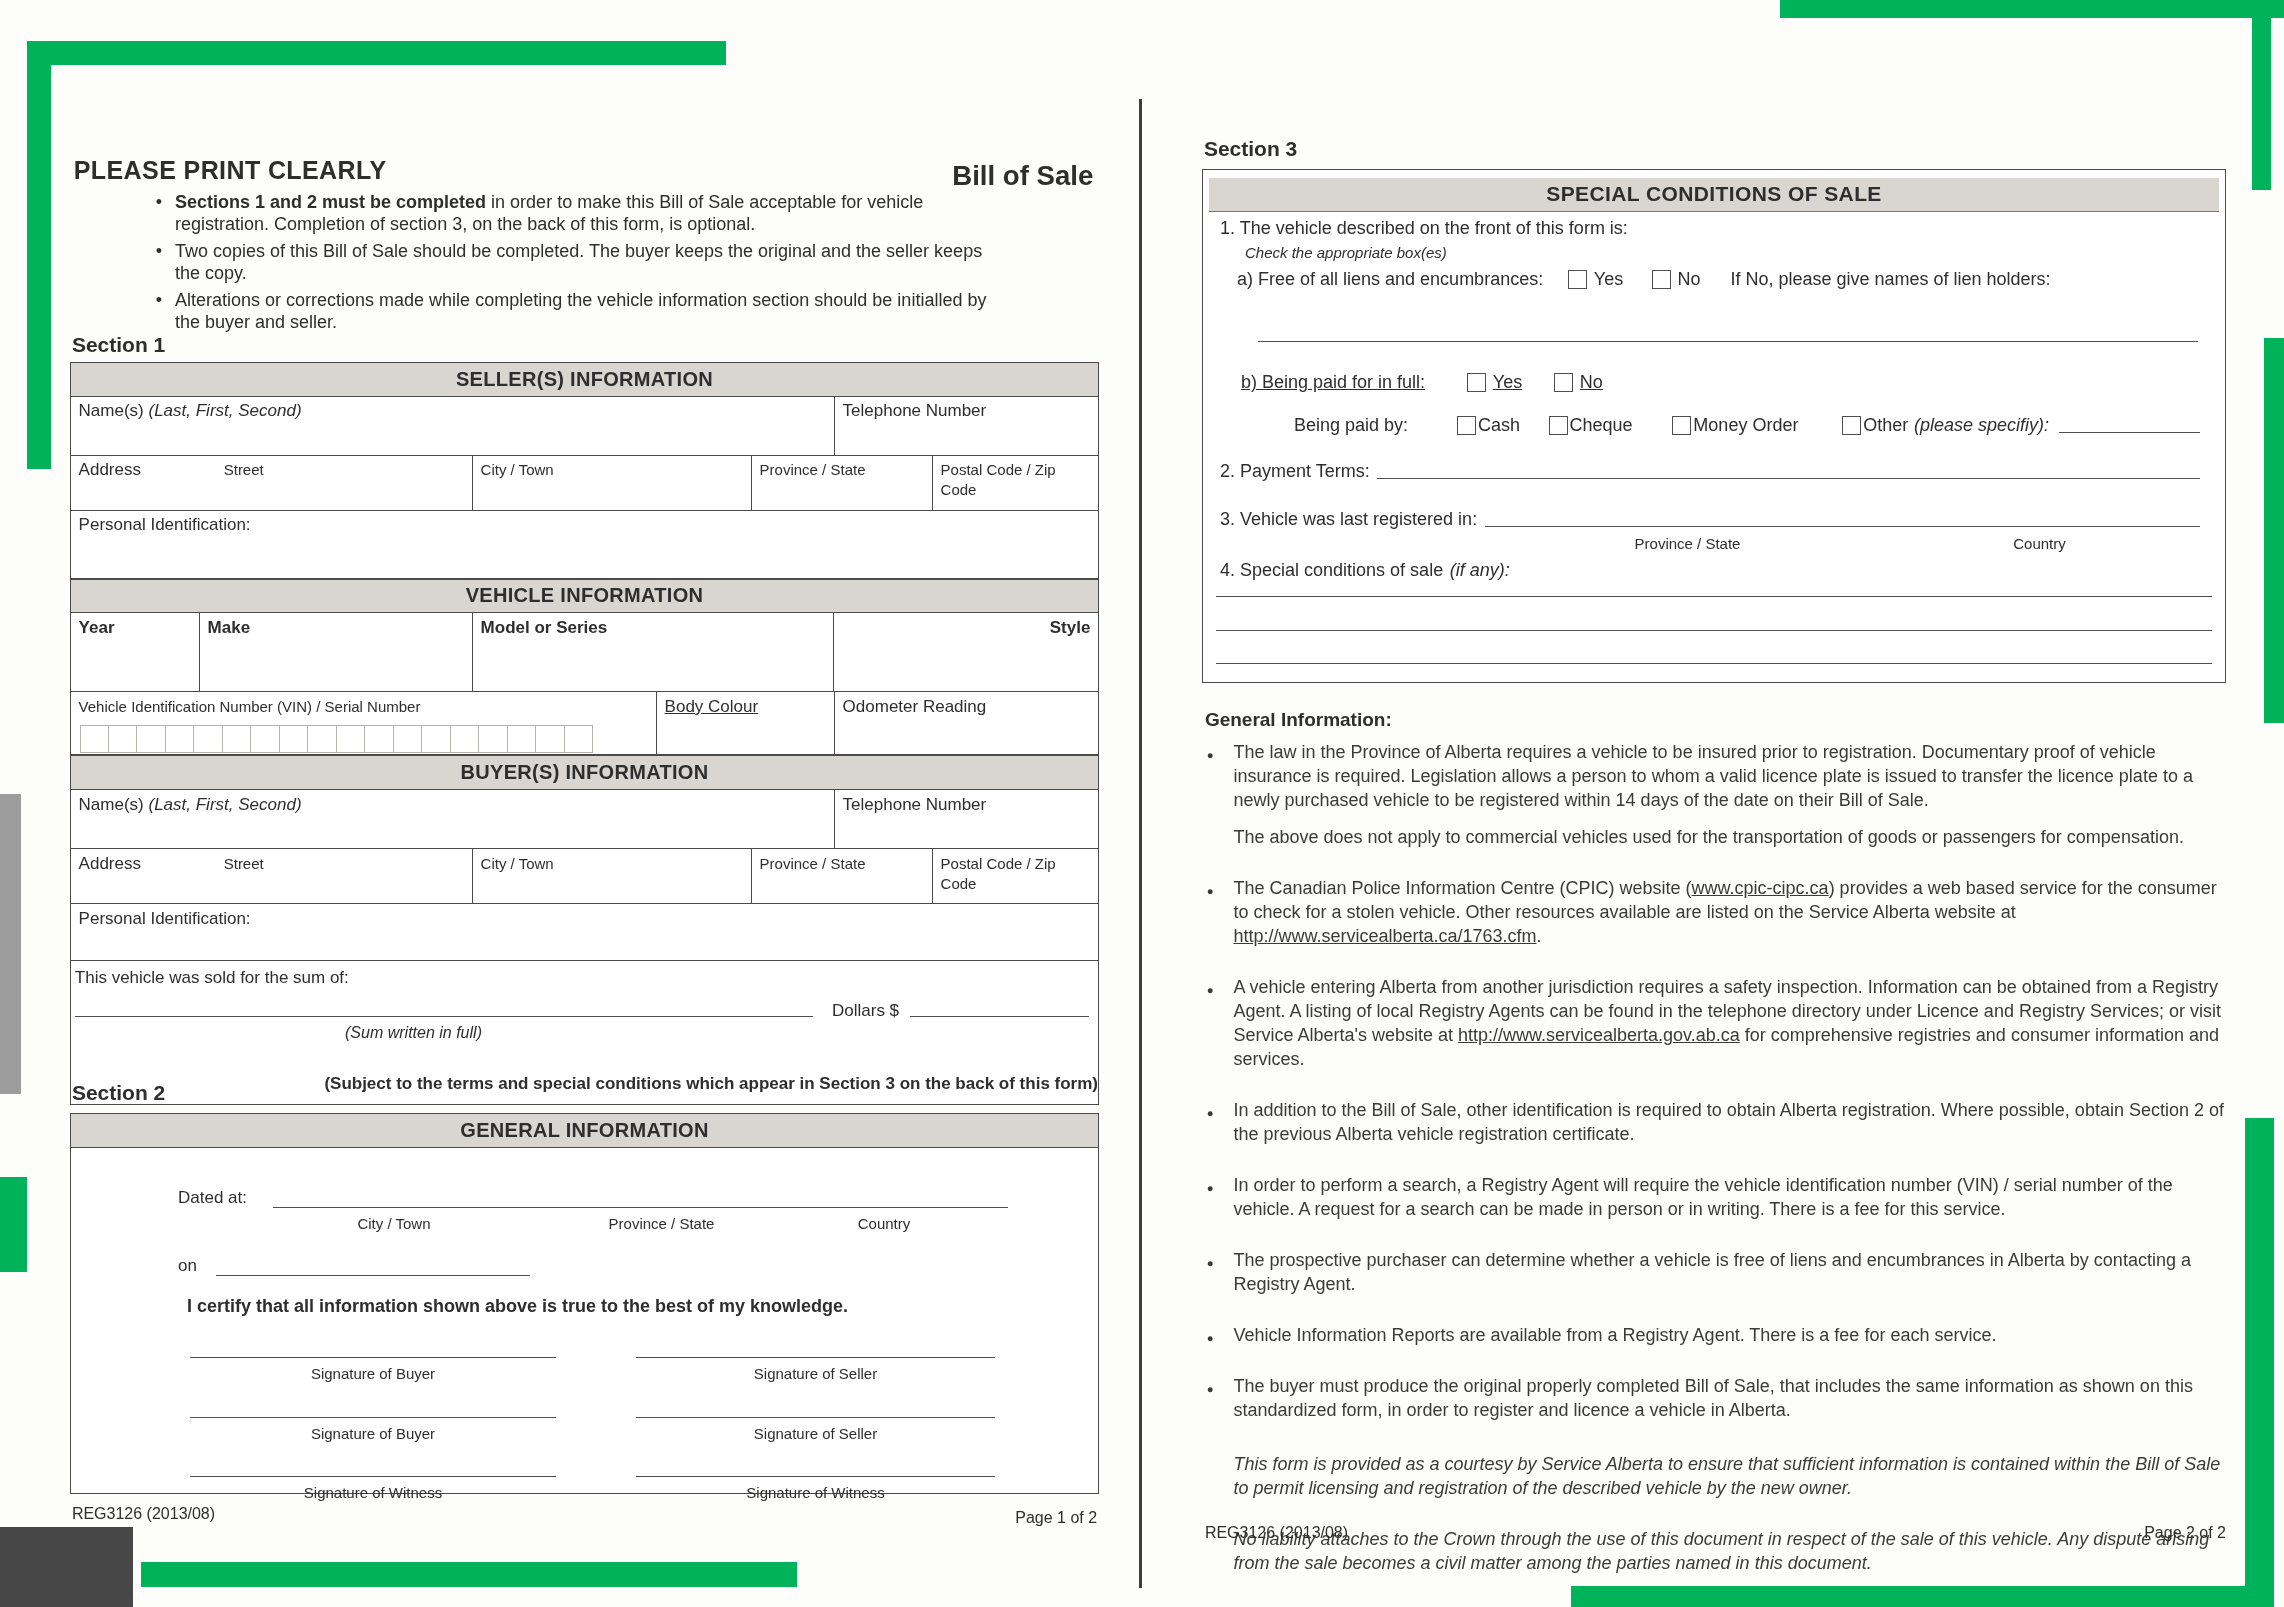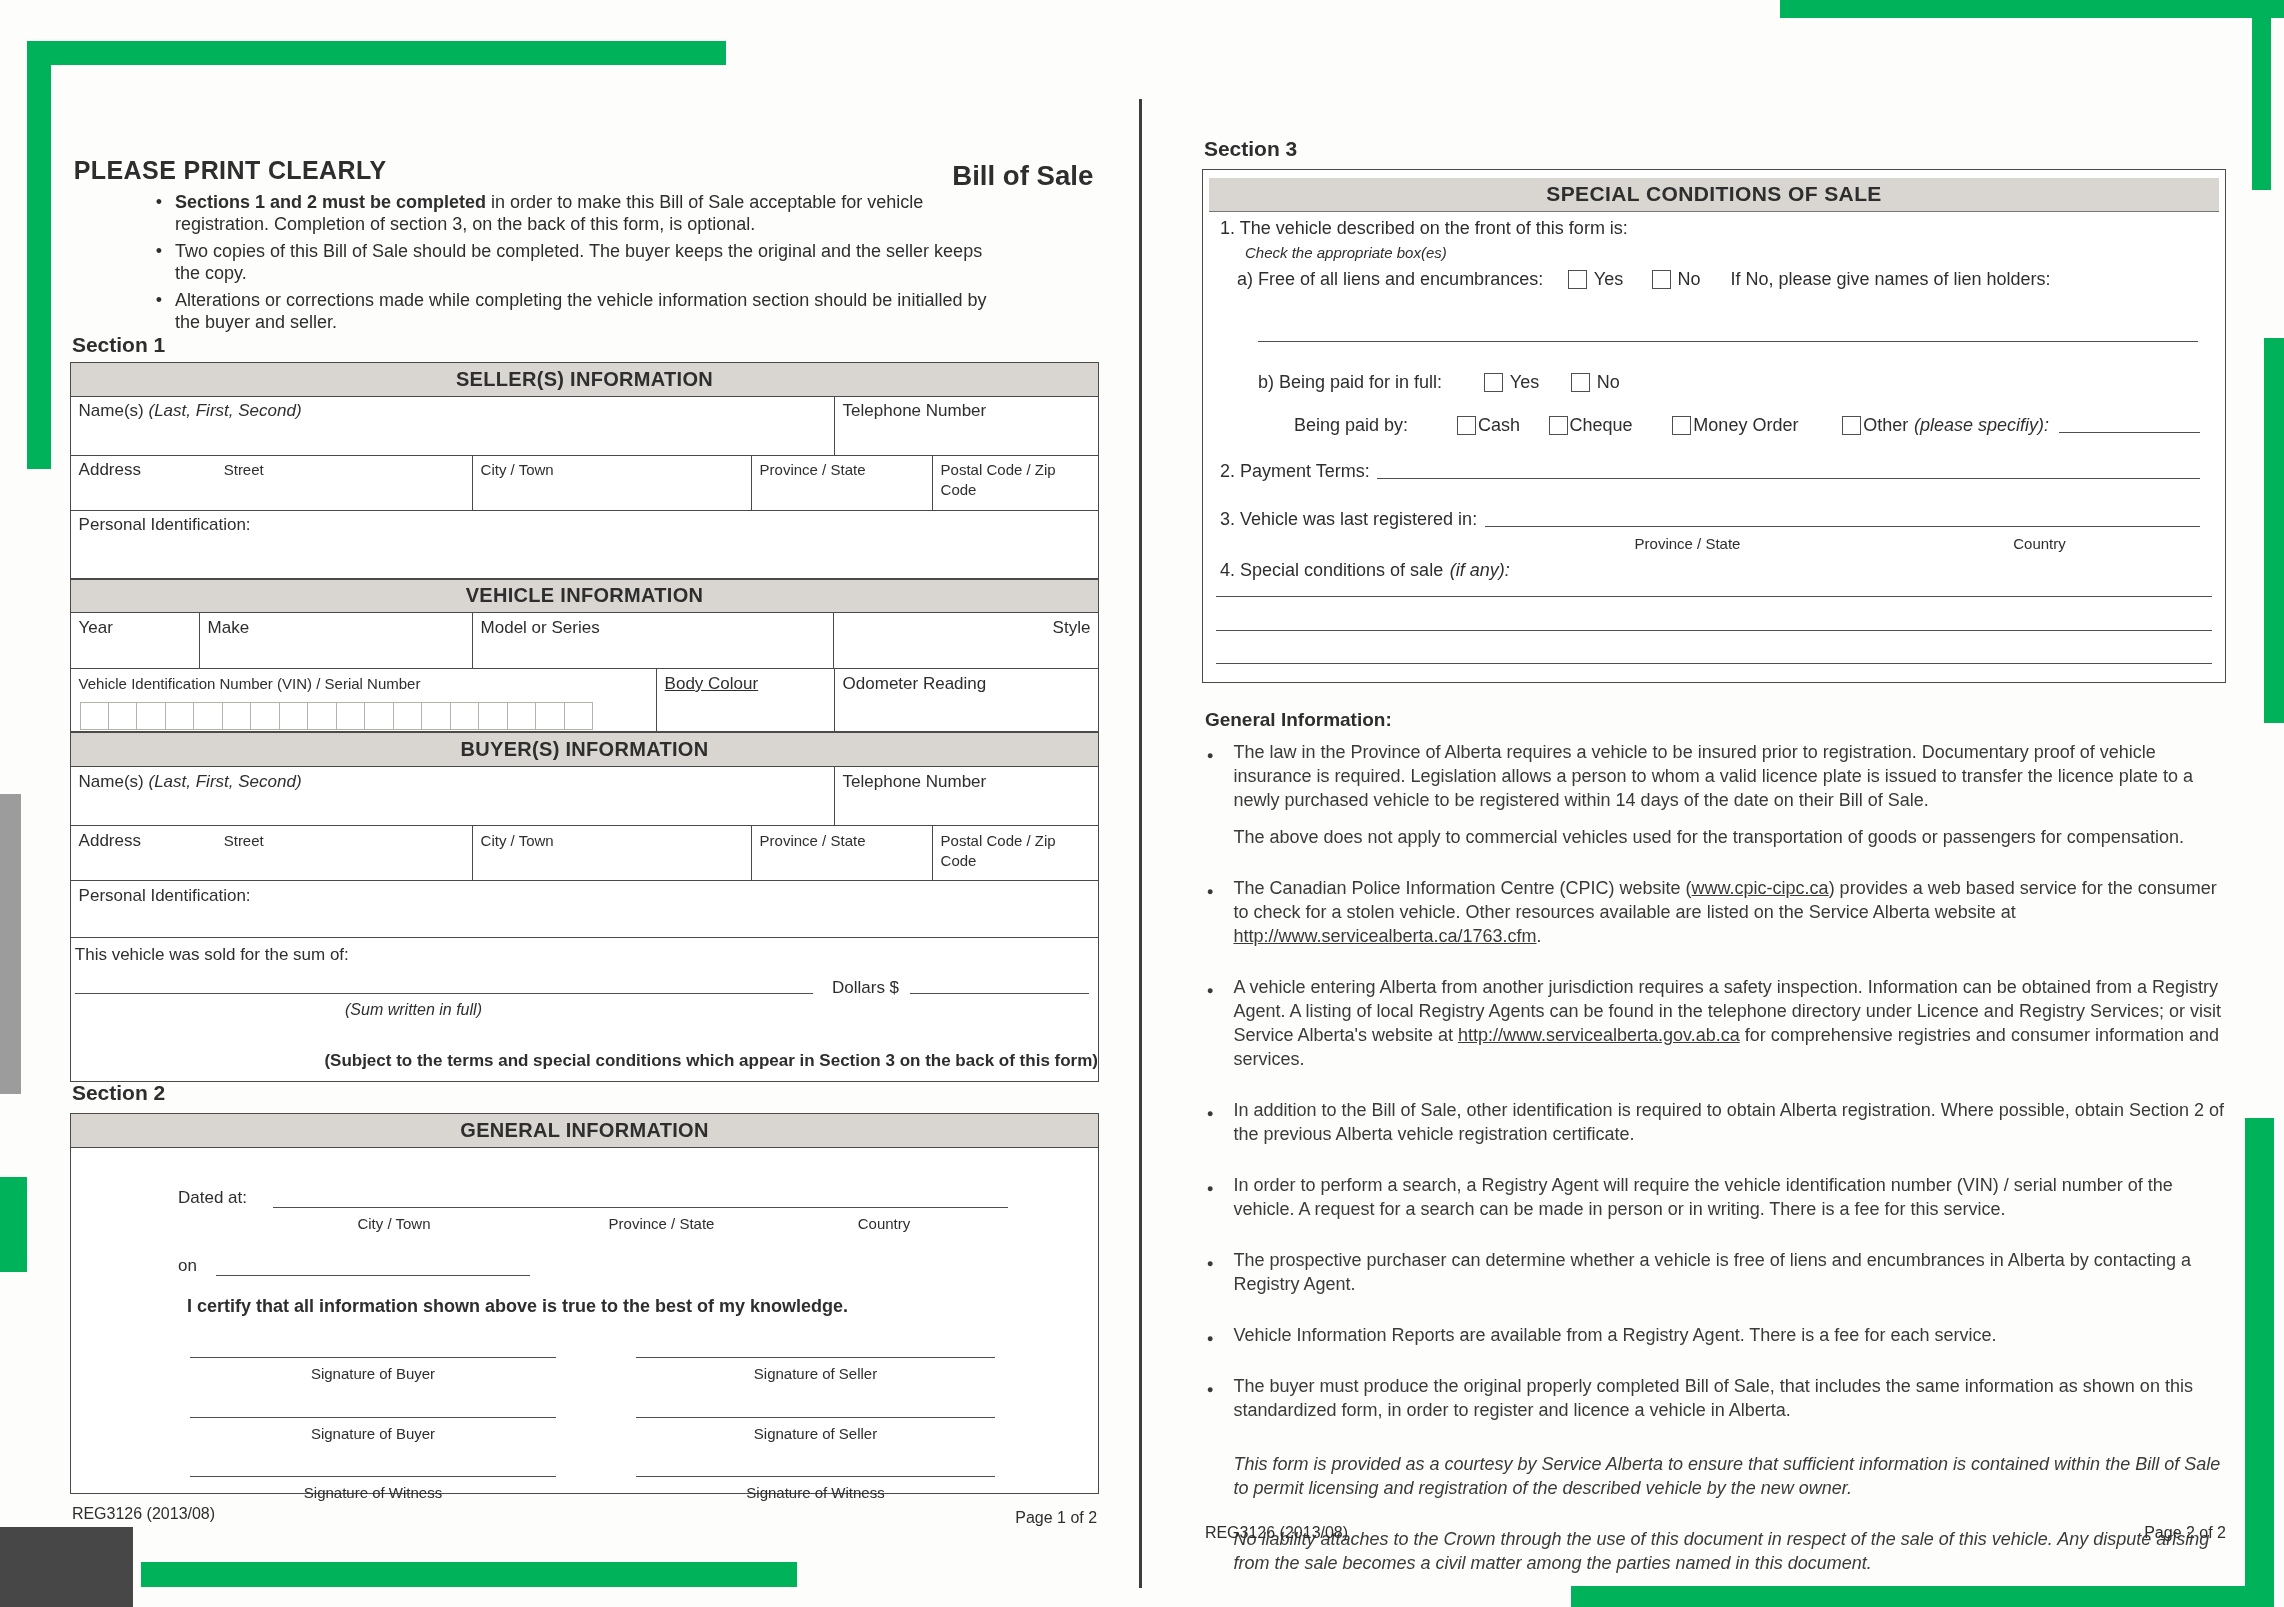--- a/index.html
+++ b/index.html
@@ -130,21 +130,21 @@
       </div>
 
       <div class="trow" style="height:68px;">
         <div class="tc" style="flex:1;">
           <span>Personal Identification:</span>
         </div>
       </div>
 
       <div class="thead" style="border-top:1.9px solid #4a4a4a;">VEHICLE INFORMATION</div>
 
-      <div class="trow" style="height:56px;">
+      <div class="trow" style="height:79px;font-weight:bold;">
         <div class="tc" style="width:129px;">
           <span>Year</span>
         </div>
         <div class="tc" style="width:273px;">
           <span>Make</span>
         </div>
         <div class="tc" style="width:361px;">
           <span>Model or Series</span>
         </div>
         <div class="tc" style="flex:1;text-align:right;">
@@ -284,21 +284,21 @@
       <div class="srow" style="left:34px;top:99px;right:19px;">
         <span>a) Free of all liens and encumbrances:</span>
         <span class="cb" style="margin-left:25px;"></span>
         <span>Yes</span>
         <span class="cb" style="margin-left:28.5px;"></span>
         <span>No</span>
         <span style="margin-left:30px;">If No, please give names of lien holders:</span>
       </div>
       <div class="ln" style="left:55px;top:171px;right:27px;"></div>
 
-      <div class="srow" style="left:55px;top:202px;">
+      <div class="srow" style="left:38px;top:202px;text-decoration:underline;">
         <span>b) Being paid for in full:</span>
         <span class="cb" style="margin-left:42px;"></span>
         <span>Yes</span>
         <span class="cb" style="margin-left:32px;"></span>
         <span>No</span>
       </div>
 
       <div class="srow" style="left:91px;top:245px;right:21px;">
         <span>Being paid by:</span>
         <span class="cb" style="margin-left:49px;margin-right:1.9px;"></span>

